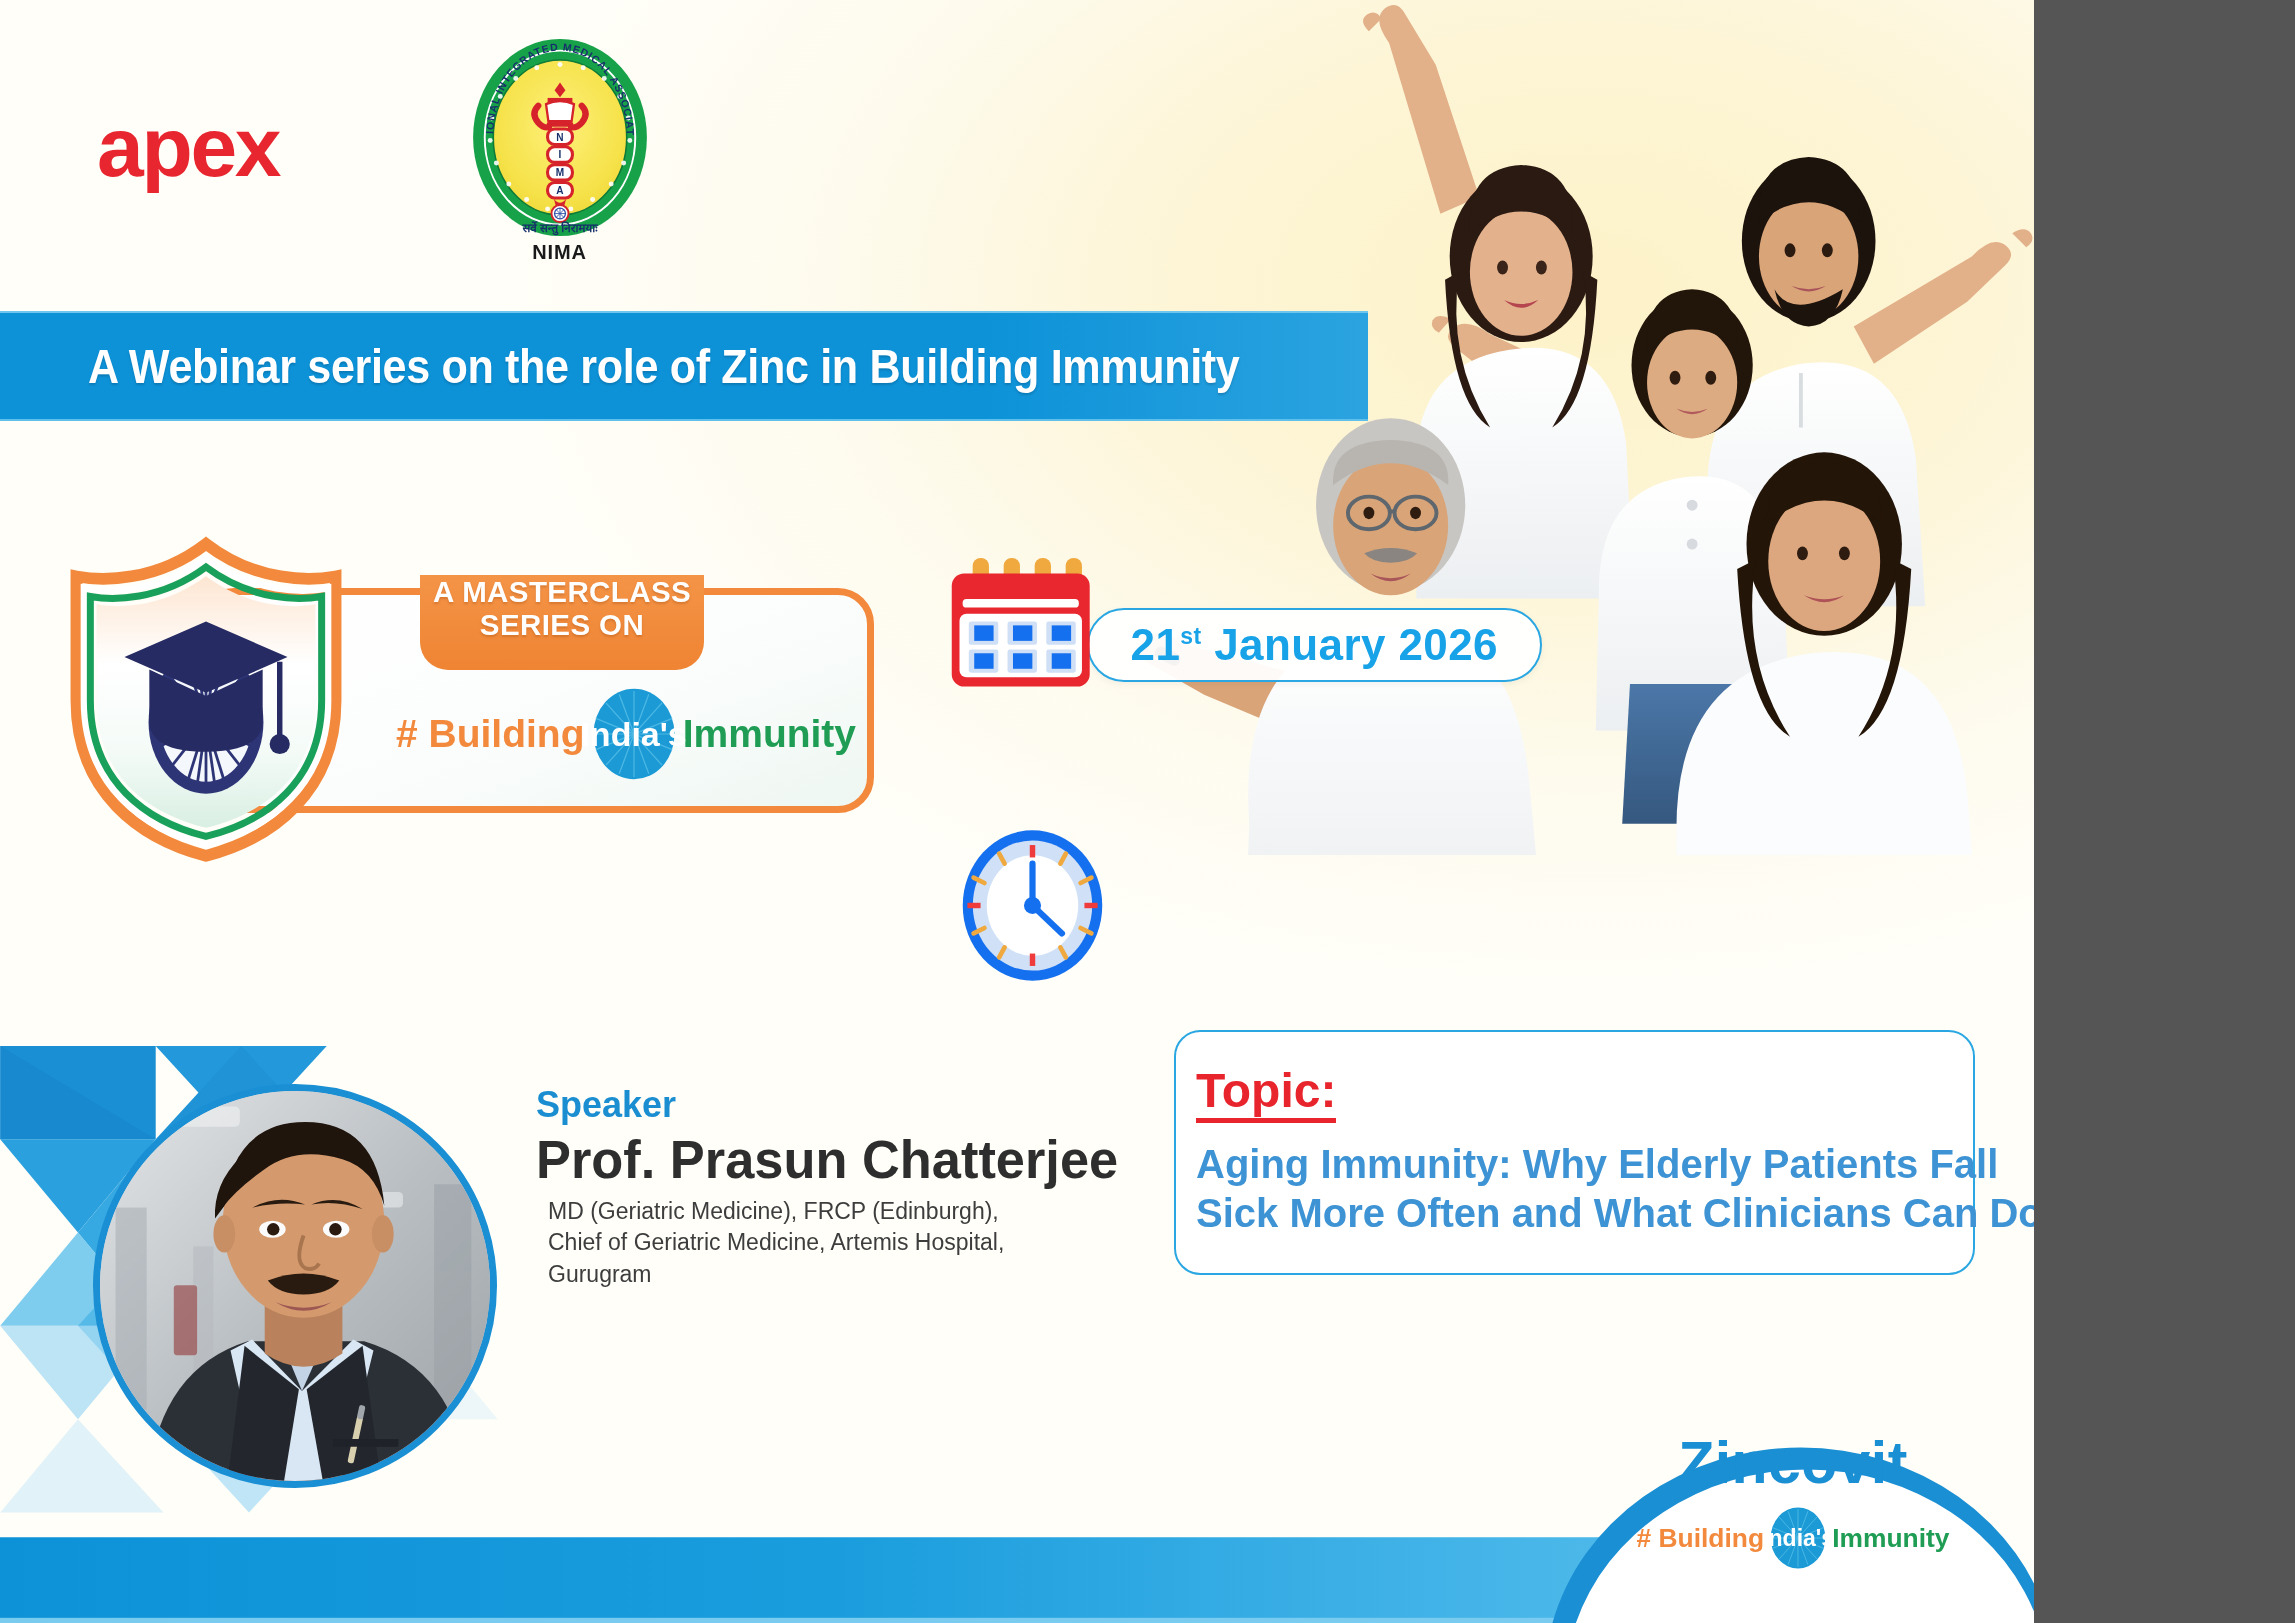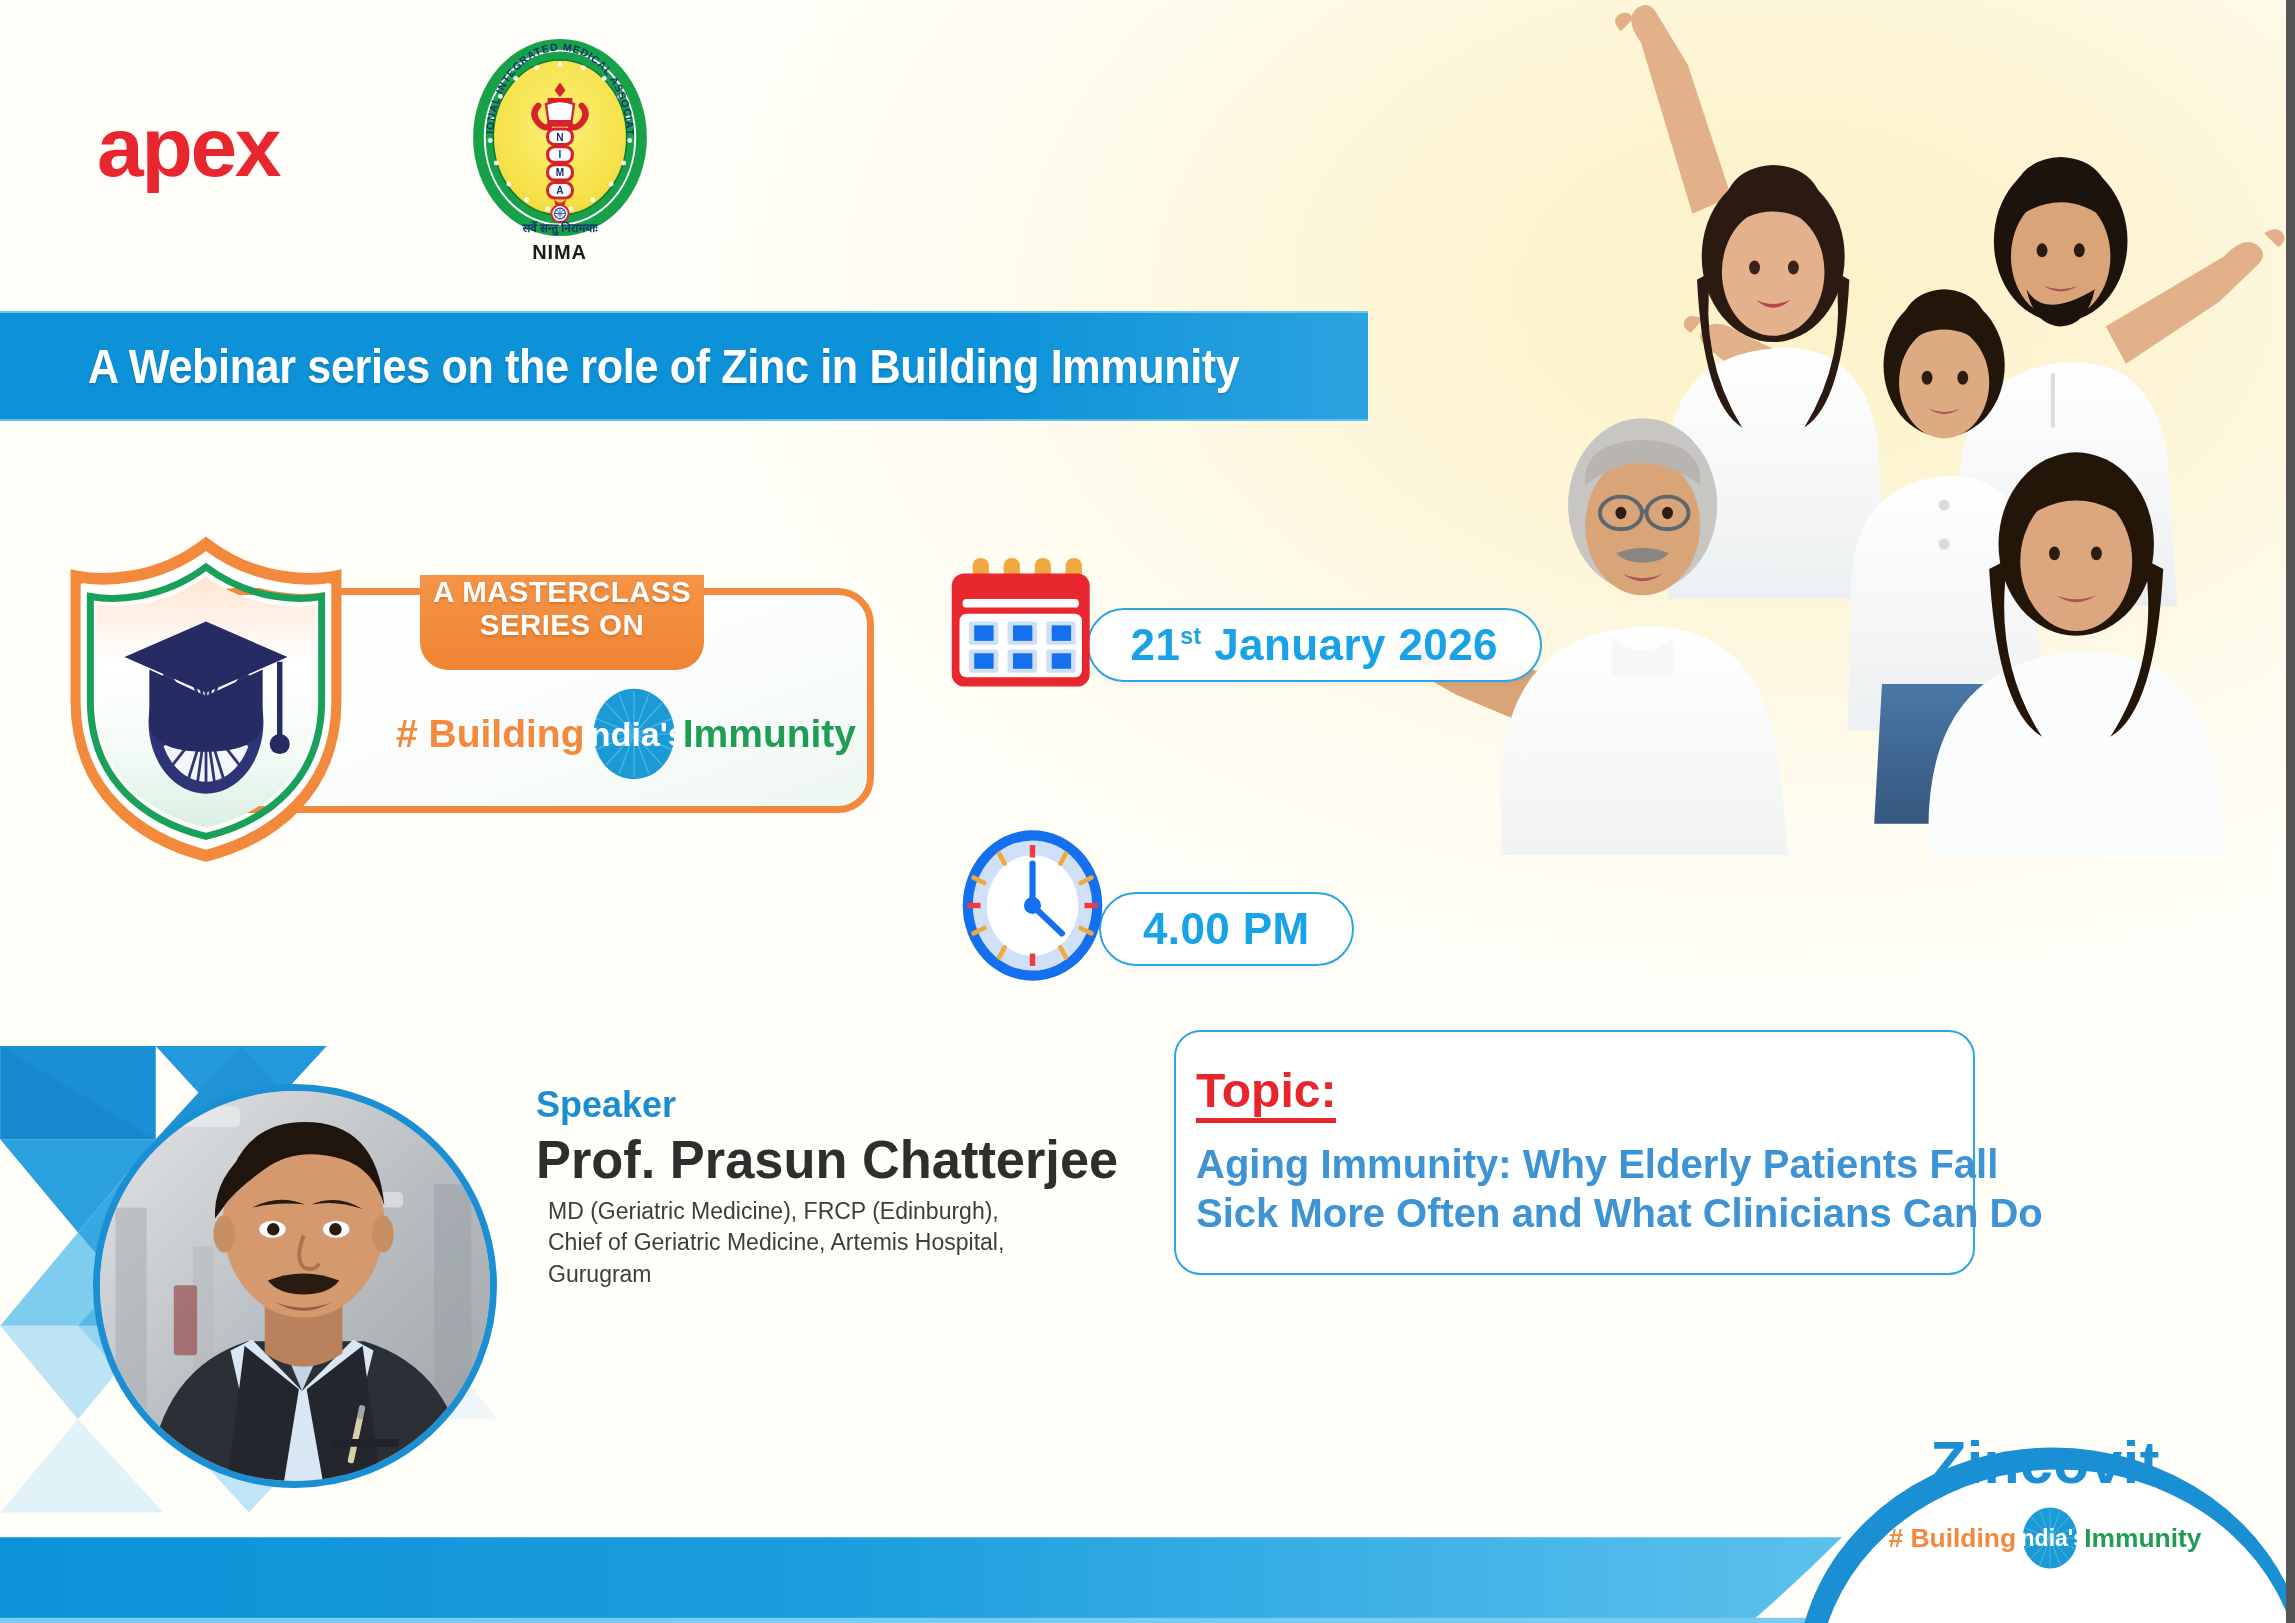--- a/index.html
+++ b/index.html
@@ -1,18 +1,18 @@
 <!DOCTYPE html>
 <html style="font-size:12.4px"><head>
 <meta charset="utf-8">
 <style>
   * { margin:0; padding:0; box-sizing:border-box; }
   html,body { background:#555; }
   .poster {
-    position:relative; width:2286px; height:1624px; overflow:hidden;
+    position:relative; width:2034px; height:1624px; overflow:hidden;
     font-family:"Liberation Sans", sans-serif;
     background:
       radial-gradient(ellipse 1088px 700px at 78% 18%, #fdf2c8 0%, #fdf5d6 38%, #fefbee 70%, #fffef8 100%),
       linear-gradient(140deg,#fffef7 0%,#fefae6 40%,#fdf6da 70%,#fffdf4 100%);
   }
 
   
   .apex-logo {
     position:absolute; left:97px; top:105px;
     font-size:84px; font-weight:700; letter-spacing:-2.3px;
@@ -498,23 +498,20 @@
             <line x1="176" y1="64" x2="162" y2="71"></line>
           <line x1="24" y1="136" x2="38" y2="129"></line>
             <line x1="176" y1="136" x2="162" y2="129"></line>
           <line x1="57" y1="167" x2="64" y2="154"></line>
             <line x1="143" y1="167" x2="136" y2="154"></line>
         </g>
         <line x1="100" y1="100" x2="100" y2="46" stroke="#1570ef" stroke-width="8" stroke-linecap="round"></line>
         <line x1="100" y1="100" x2="138" y2="136" stroke="#1570ef" stroke-width="8" stroke-linecap="round"></line>
         <circle cx="100" cy="100" r="11" fill="#1570ef"></circle>
       </svg>
-    </span>
-    <span class="dt-pill">
-      <span>4.00 PM</span>
     </span>
   </div>
 
   <div class="diamonds">
     <svg viewBox="0 0 640 620" width="498" height="482">
       <g>
         <path d="M0 0 h200 v120 h-200z" fill="#1a8fd4"></path>
         <path d="M200 0 h220 l-110 120 z" fill="#2398da"></path>
         <path d="M0 0 l200 120 l-200 0z" fill="#1786cc" opacity=".6"></path>
         <path d="M200 120 l110 -120 l110 120 l-110 120z" fill="#1f93d6"></path>

